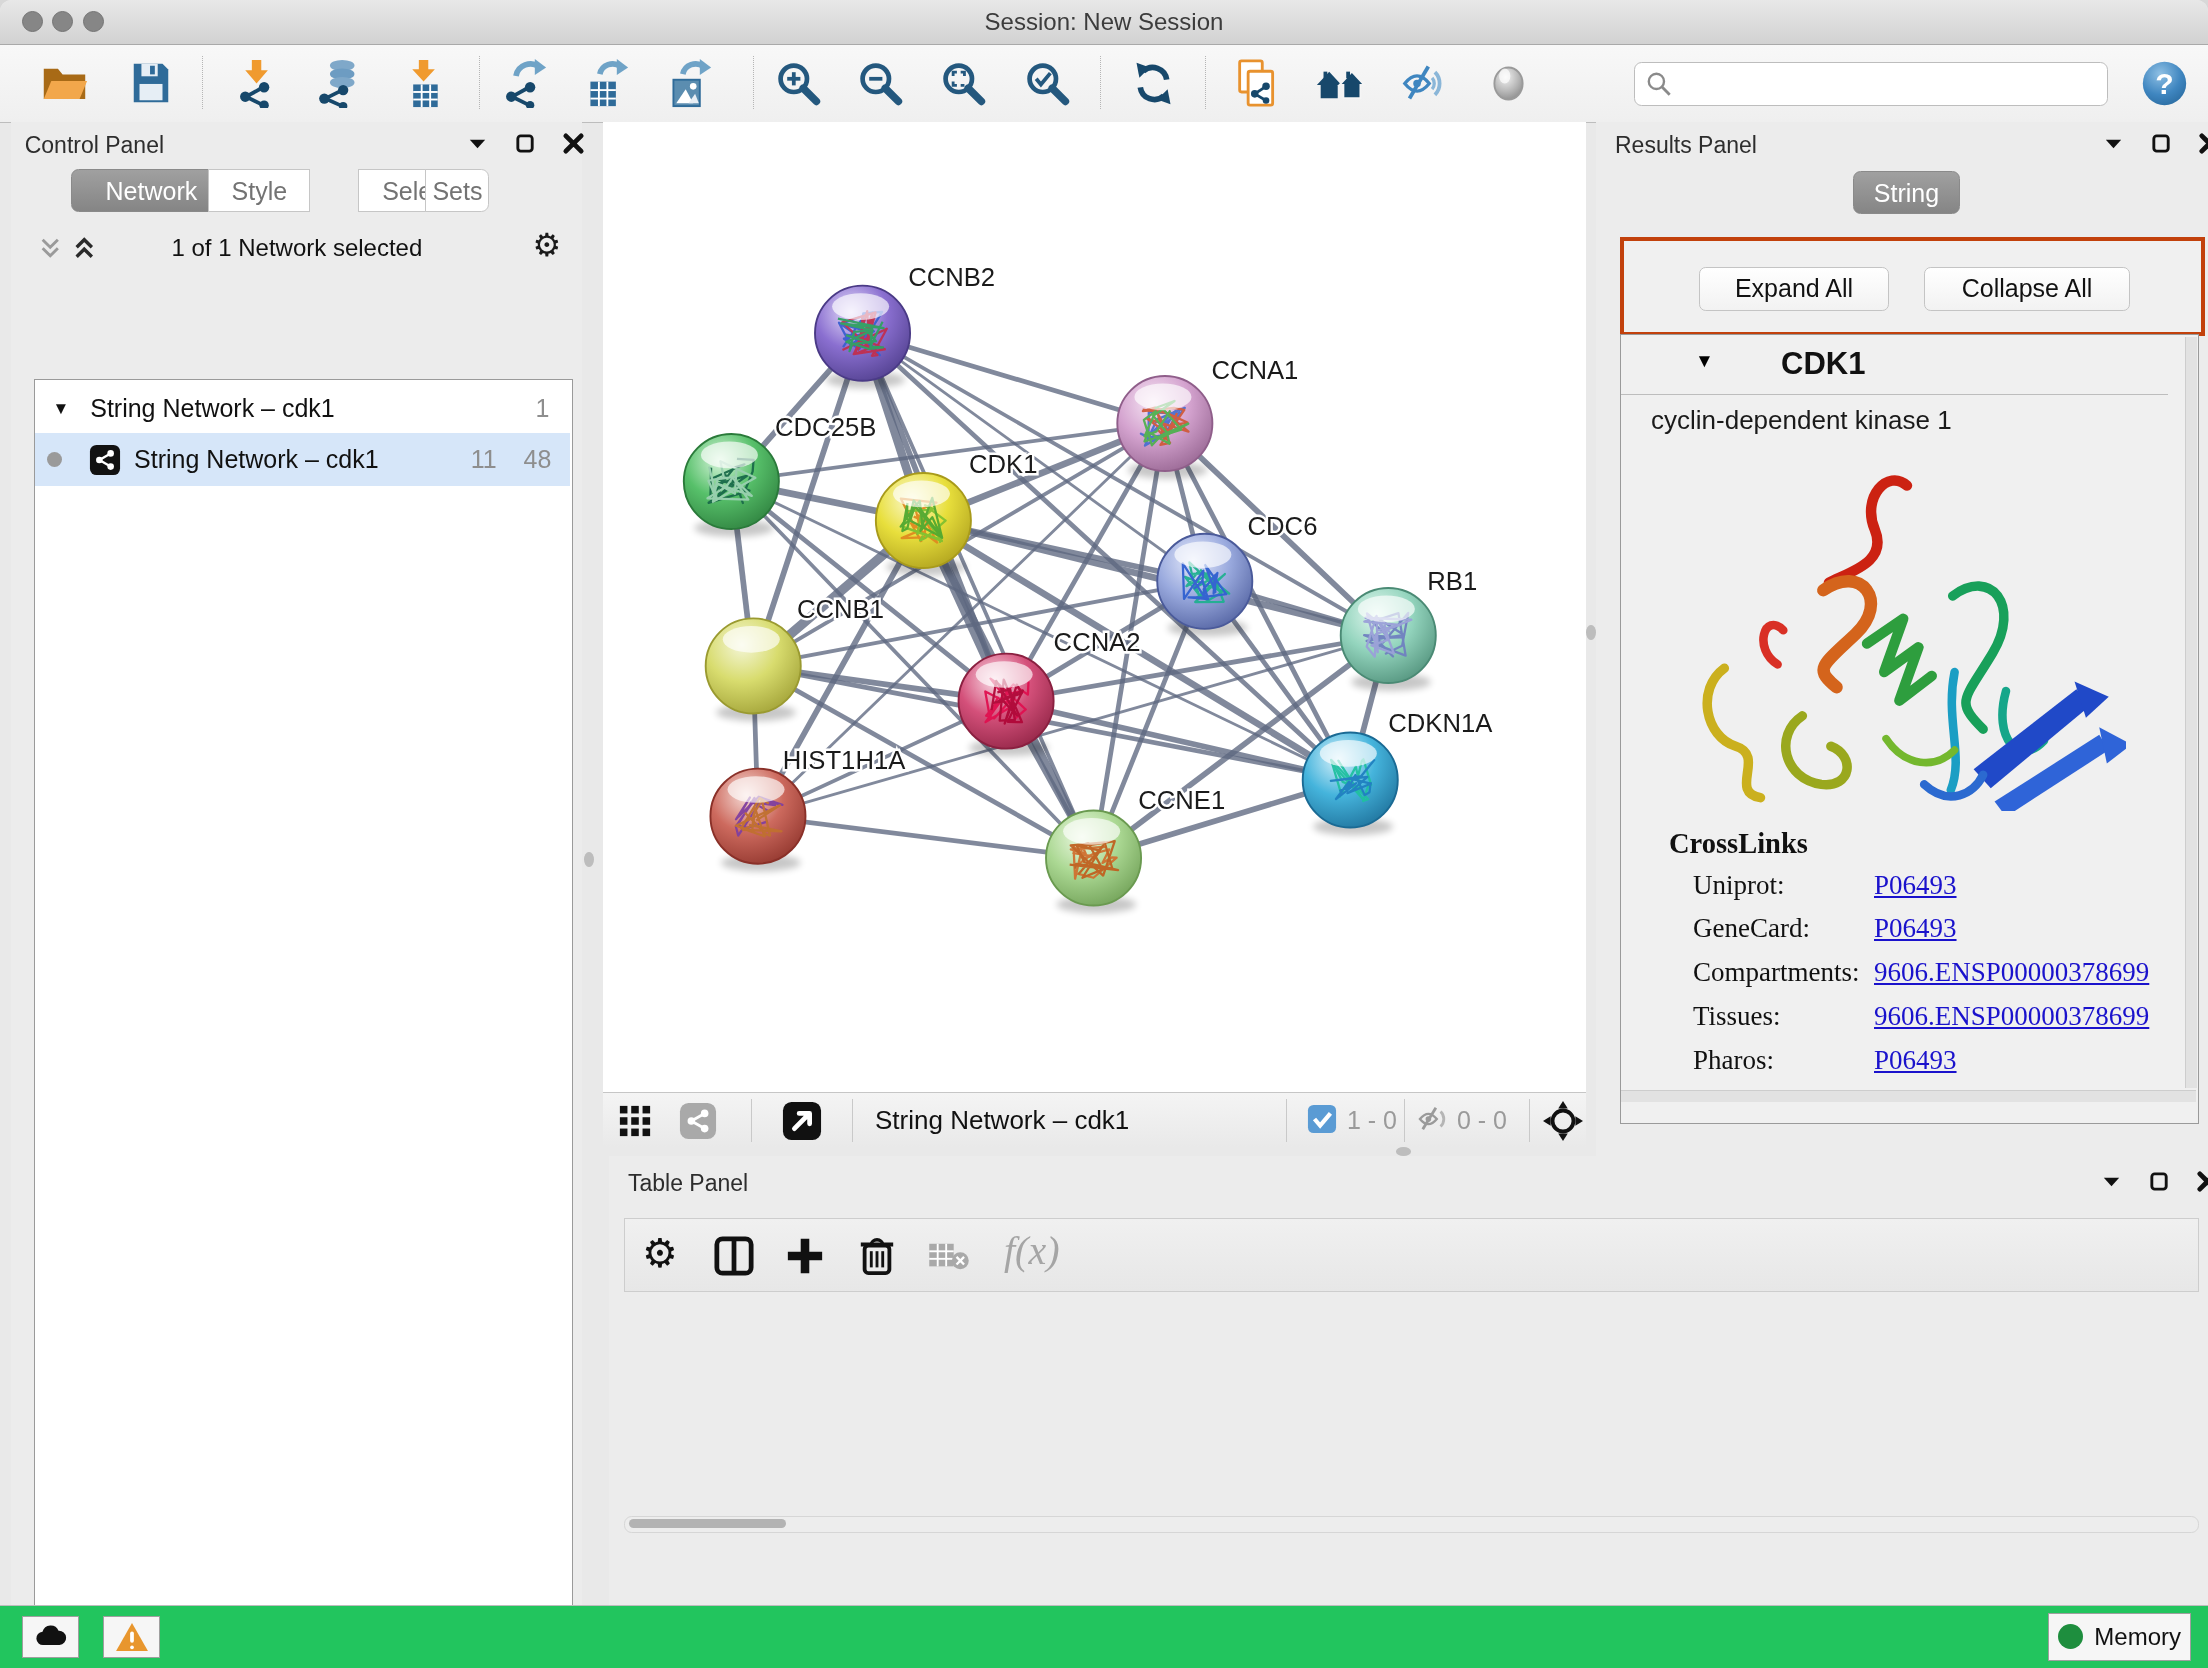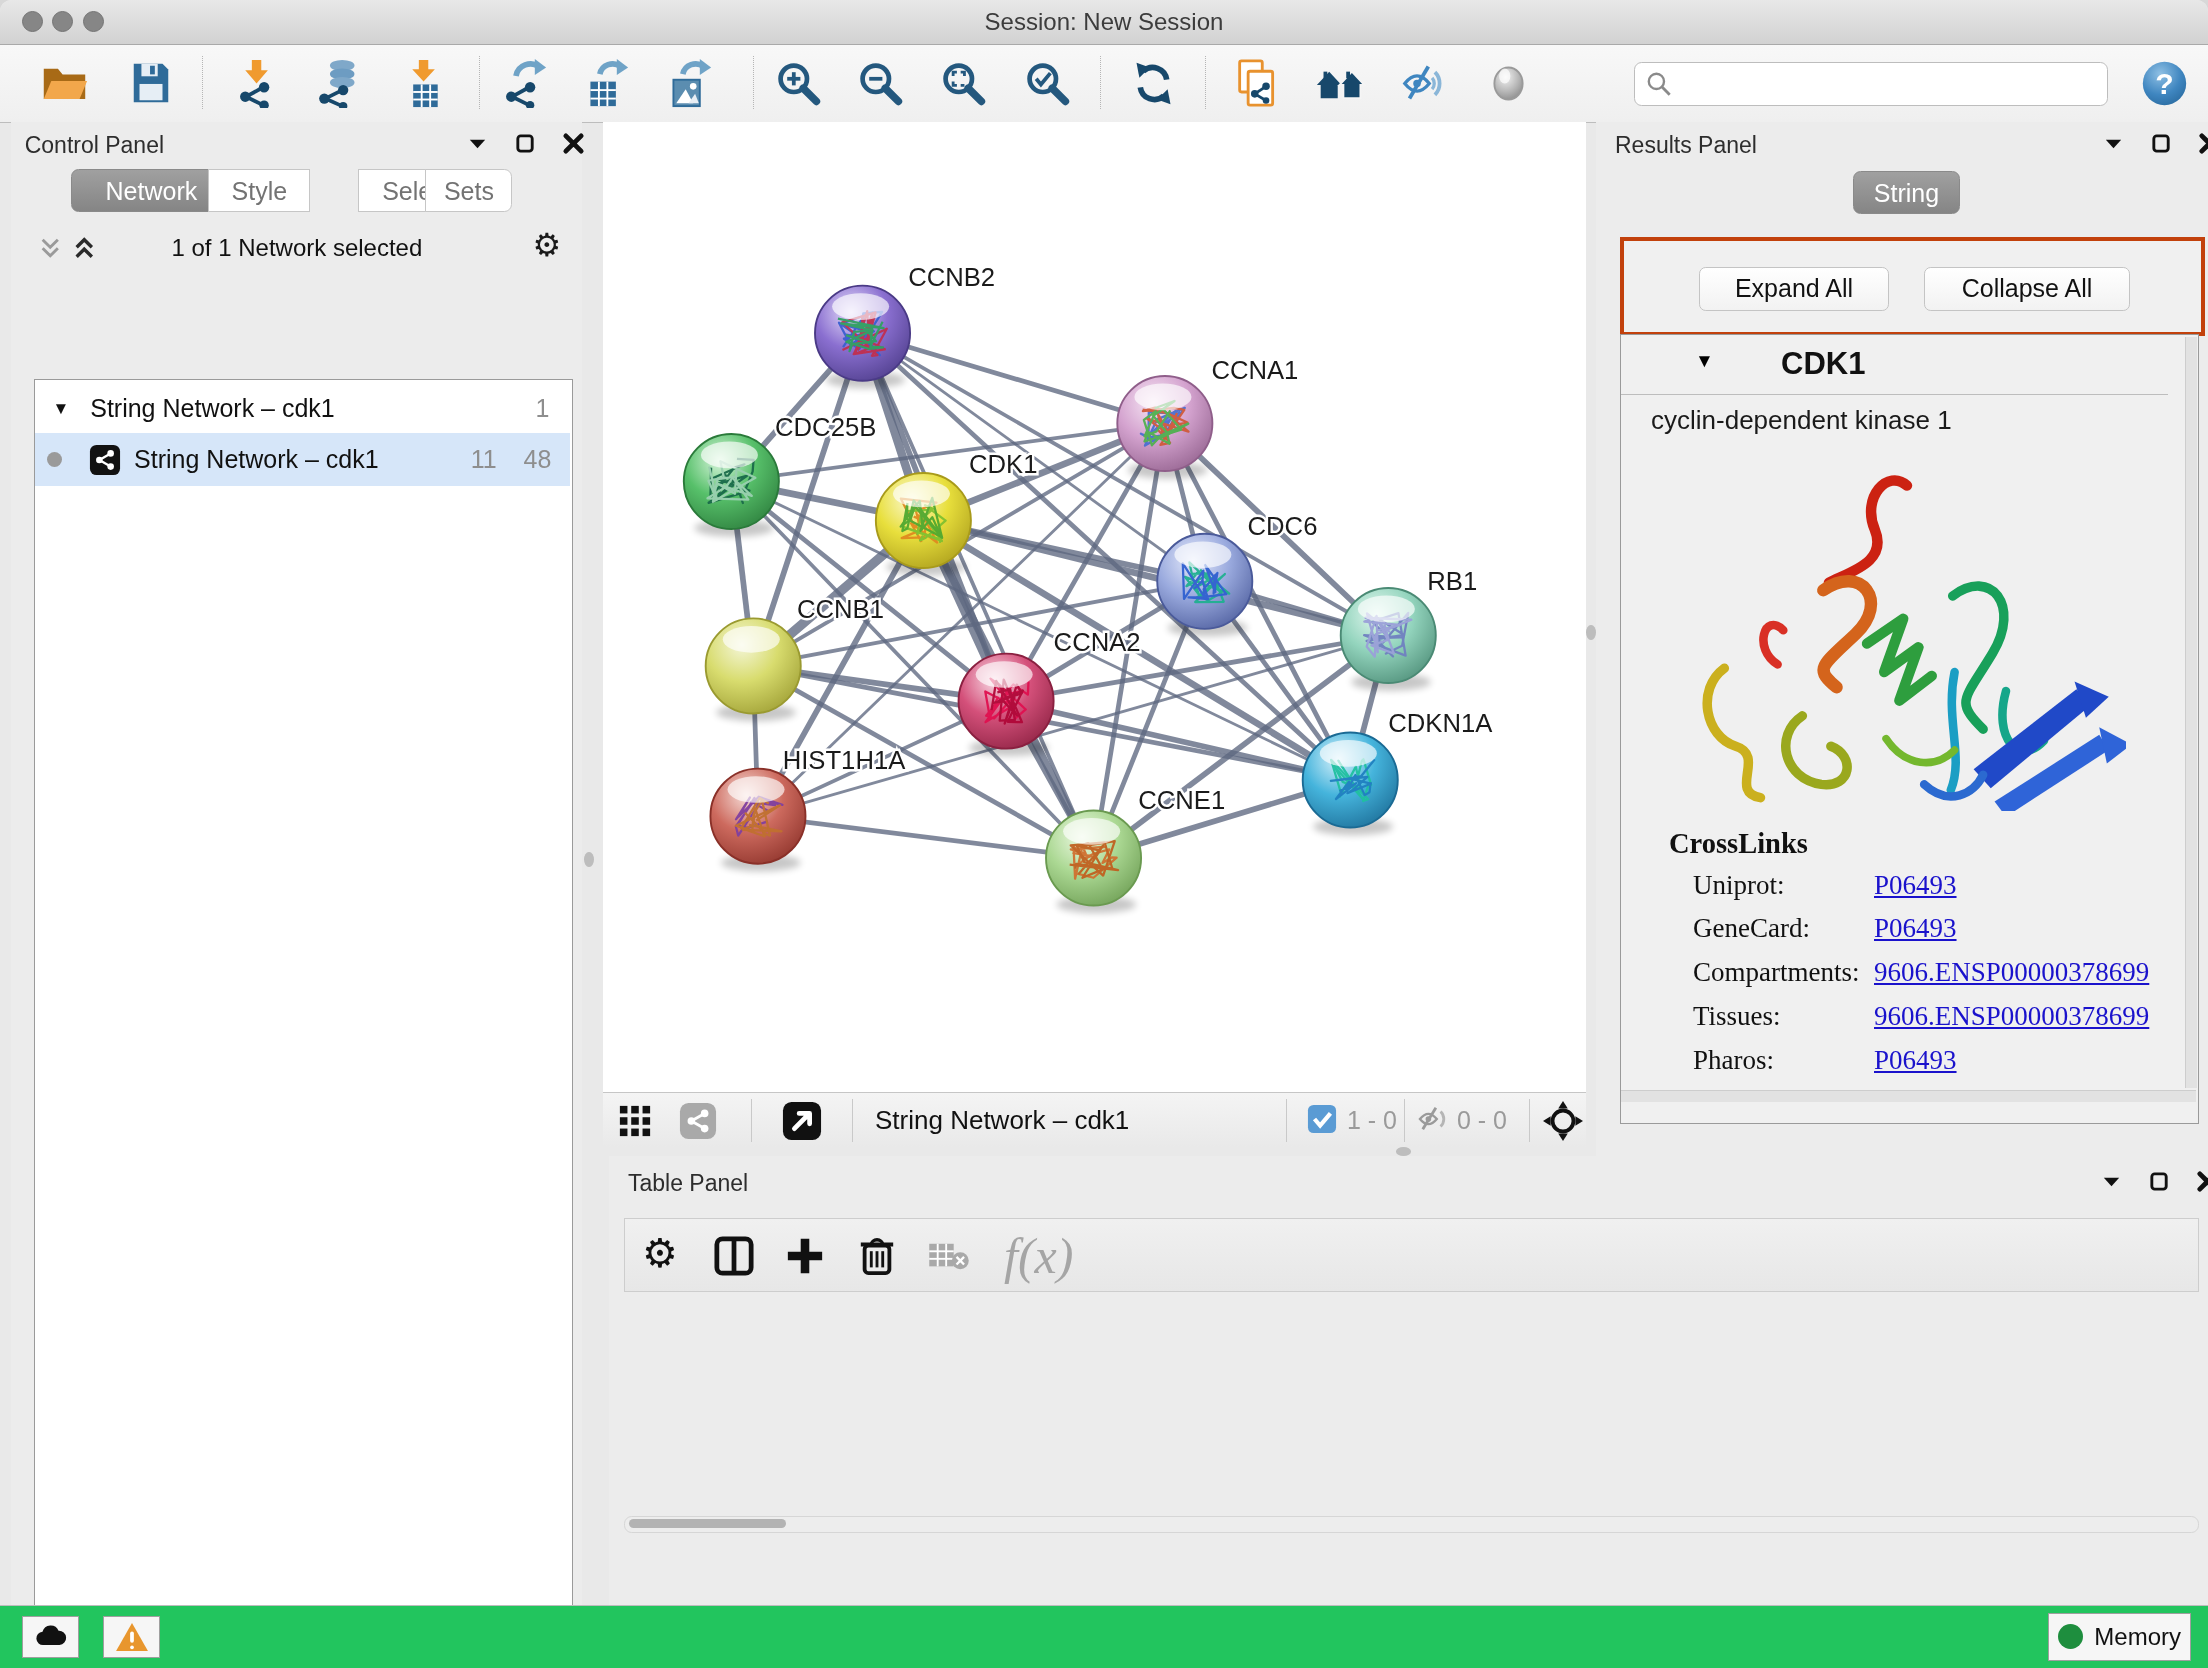--- a/index.html
+++ b/index.html
@@ -269,21 +269,21 @@
       <svg width="23" height="23" viewBox="0 0 24 24">
           <rect x="4" y="4" width="15" height="16" fill="none" stroke="#111" stroke-width="3" rx="3"></rect>
         </svg>
       <svg width="23" height="23" viewBox="0 0 24 24">
           <path d="M4 4 L20 20 M20 4 L4 20" stroke="#111" stroke-width="5" stroke-linecap="round"></path>
         </svg>
     </div>
     <div class="abs tabbtn sel" style="left:60px;top:47px;width:160px;border-radius:7.6px 0 0 7.6px;">Network</div>
     <div class="abs tabbtn" style="left:197px;top:47px;width:102px;">Style</div>
     <div class="abs tabbtn" style="left:299px;top:47px;width:117px;margin-left:48px;">Select</div>
-    <div class="abs tabbtn" style="left:414px;top:47px;width:87px;border-radius:0 7.6px 7.6px 0;">Sets</div>
+    <div class="abs tabbtn" style="left:414px;top:47px;width:64px;border-radius:0 7.6px 7.6px 0;">Sets</div>
 
     <div class="abs" style="left:25px;top:112px;">
       <svg width="28.5" height="28.5" viewBox="0 0 30 30">
         <path d="M7 6 l8 8 l8-8 M7 15 l8 8 l8-8" stroke="#9a9a9a" stroke-width="3" fill="none"></path>
       </svg>
     </div>
     <div class="abs" style="left:59px;top:112px;">
       <svg width="28.5" height="28.5" viewBox="0 0 30 30">
         <path d="M7 14 l8-8 l8 8 M7 24 l8-8 l8 8" stroke="#2a2a2a" stroke-width="3.5" fill="none"></path>
       </svg>
@@ -773,21 +773,21 @@
           <g stroke="#fff" stroke-width="2">
               <line x1="2" y1="12" x2="28" y2="12"></line>
               <line x1="2" y1="20" x2="28" y2="20"></line>
               <line x1="11" y1="4" x2="11" y2="28"></line>
               <line x1="20" y1="4" x2="20" y2="28"></line>
             </g>
           <circle cx="35" cy="22" r="9" fill="#a9a9a9"></circle>
             <path d="M31 18 l8 8 M39 18 l-8 8" stroke="#fff" stroke-width="2.5"></path>
         </svg>
       </div>
-      <div class="abs serif" style="left:379px;top:7.6px;font-size:50px;font-style:italic;color:#a5a5a5;">f(x)</div>
+      <div class="abs serif" style="left:379px;top:7.6px;font-size:40px;font-style:italic;color:#a5a5a5;">f(x)</div>
     </div>
 
     <div class="abs" id="tbl-scroll" style="left:15px;top:360px;">
       <div class="abs" id="tbl-thumb"></div>
     </div>
 
   </div>
 
   <div class="abs" id="statusbar">
     <div class="abs statbtn" style="left:22px;">

